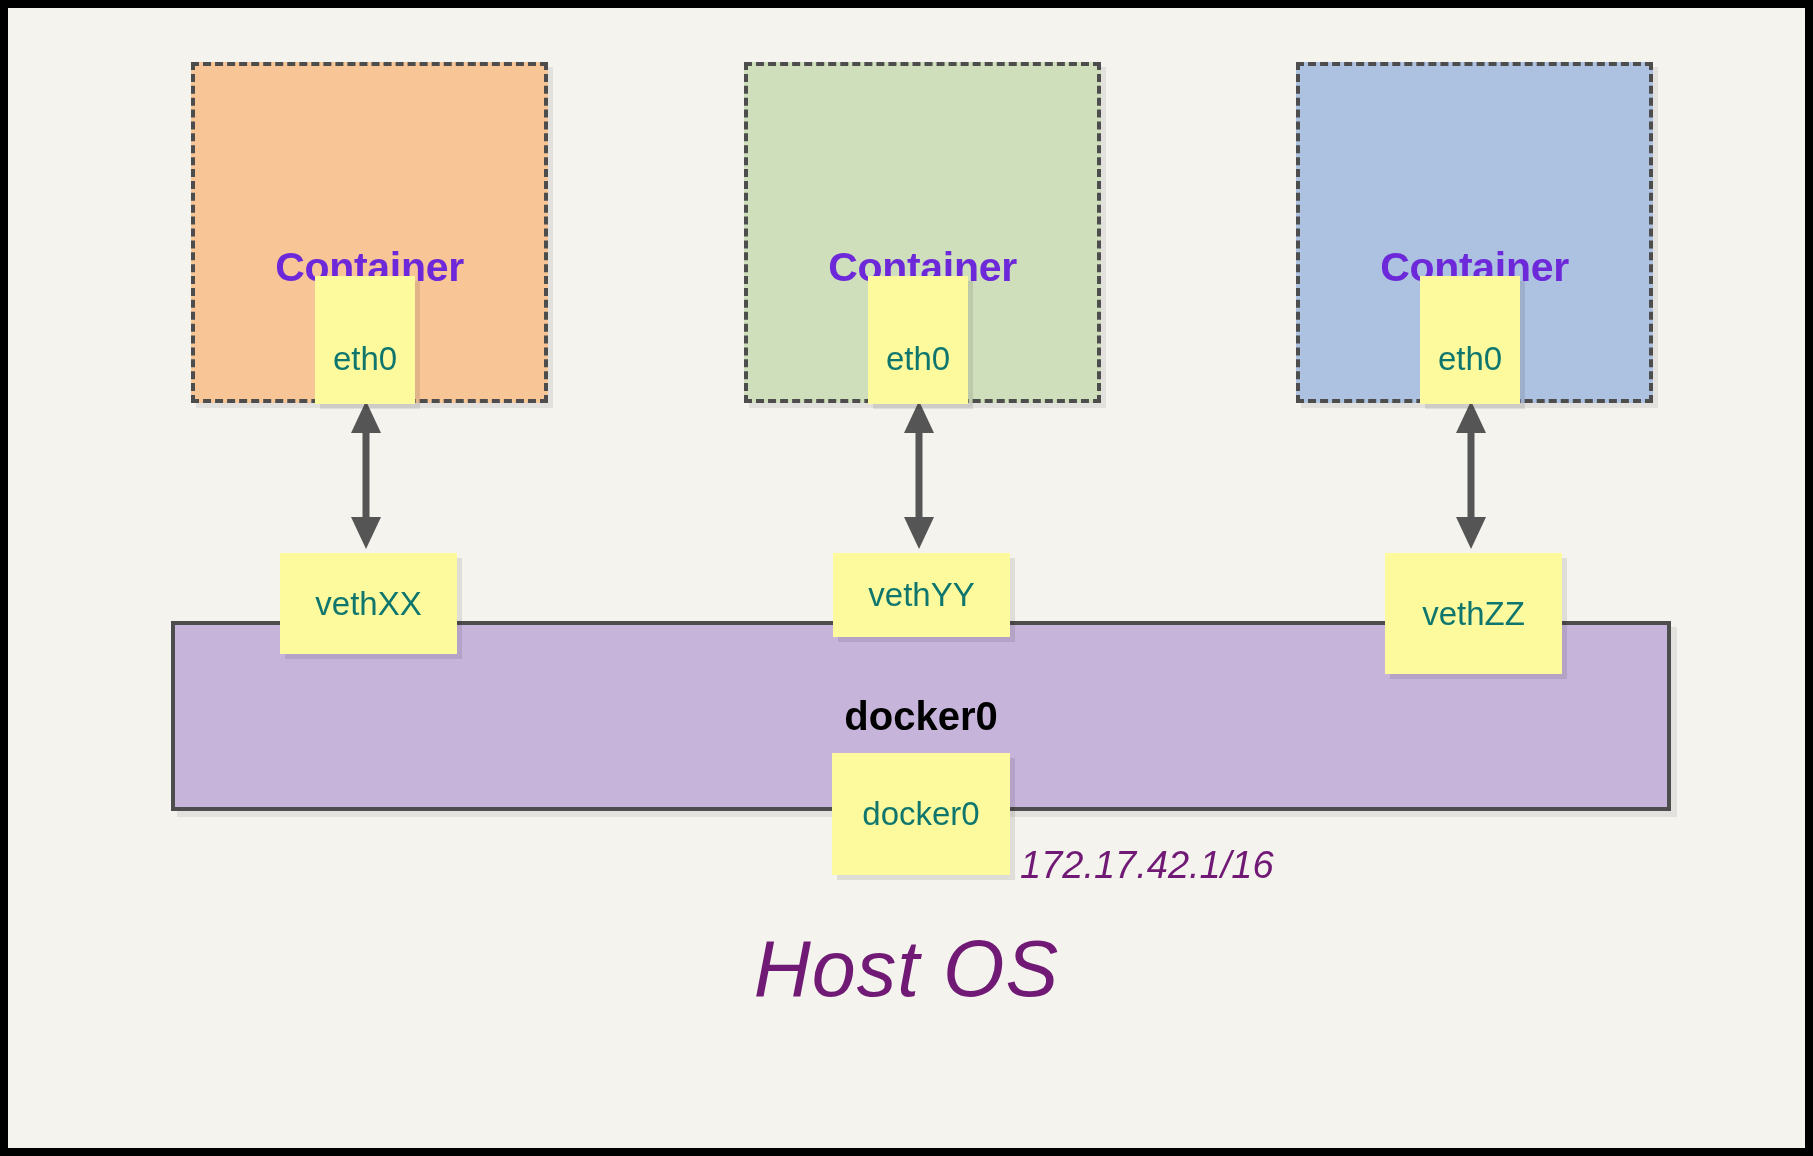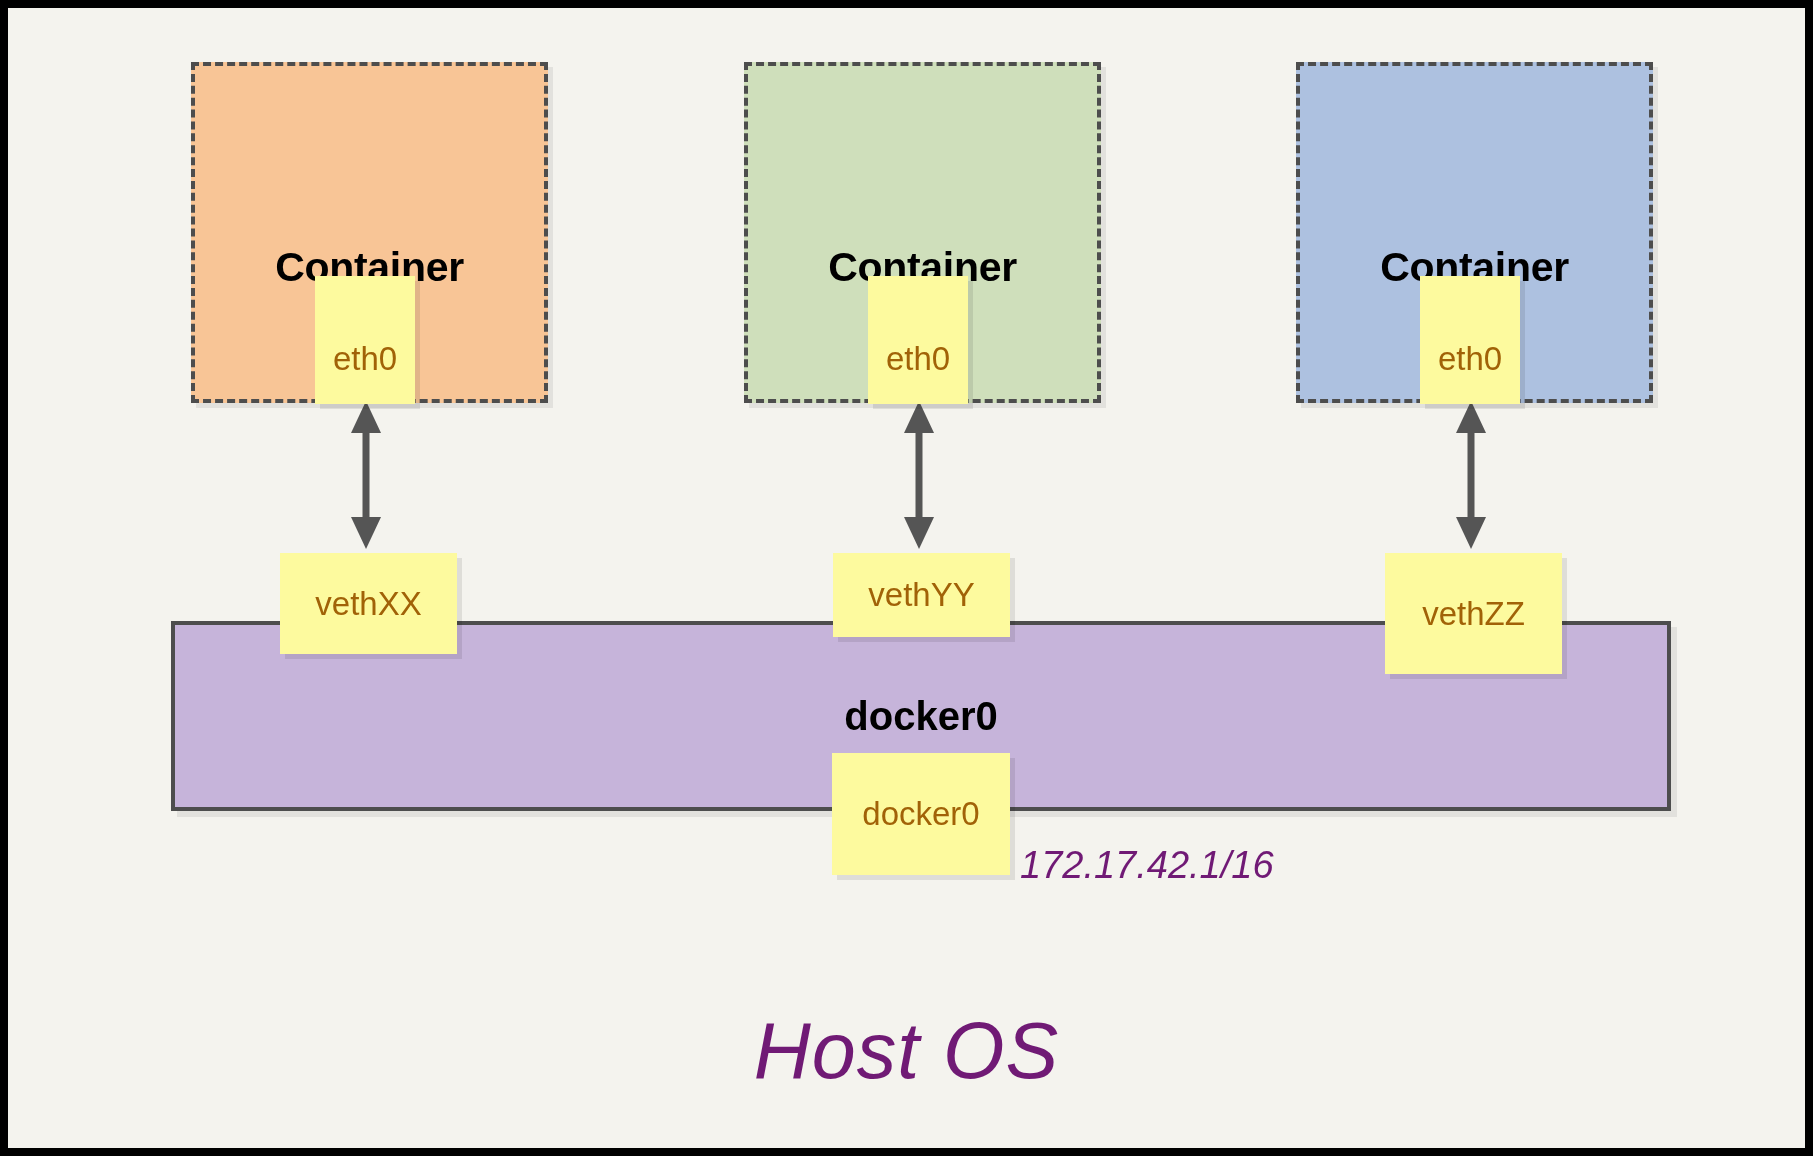--- a/index.html
+++ b/index.html
@@ -27,36 +27,36 @@
     border: 4px dashed #4d4d4d;
     box-shadow: 5px 5px 0 0 rgba(0,0,0,0.07);
   }
   .container-title {
     position: absolute;
     left: 0;
     right: 0;
     text-align: center;
     font-size: 41px;
     font-weight: bold;
-    color: #000000;
+    color: #6d28d9;
     letter-spacing: -0.3px;
     white-space: nowrap;
   }
 
   
   .yellow-box {
     position: absolute;
     box-sizing: border-box;
     background: #fdfa9e;
     border: 1px solid #fdfa9e;
     box-shadow: 5px 5px 0 0 rgba(0,0,0,0.09);
     display: flex;
     align-items: center;
     justify-content: center;
-    color: #a16207;
+    color: #0f766e;
     font-size: 33px;
     font-weight: normal;
     white-space: nowrap;
     z-index: 6;
   }
 
   
   #docker-bar {
     position: absolute;
     box-sizing: border-box;
@@ -157,15 +157,15 @@
   <div class="yellow-box" style="left:1377px; top:545px; width:177px; height:121px;">
     <span>vethZZ</span>
   </div>
 
   <div class="yellow-box" style="left:824px; top:745px; width:178px; height:122px;">
     <span>docker0</span>
   </div>
 
   <div class="free-text" id="ip-label" style="left:1012px; top:836px;">172.17.42.1/16</div>
 
-  <div class="free-text" id="host-os-label" style="left:0; right:0; top:997px; width:100%; text-align:center;">Host OS</div>
+  <div class="free-text" id="host-os-label" style="left:0; right:0; top:915px; width:100%; text-align:center;">Host OS</div>
 
 </div>
 
 </body></html>

